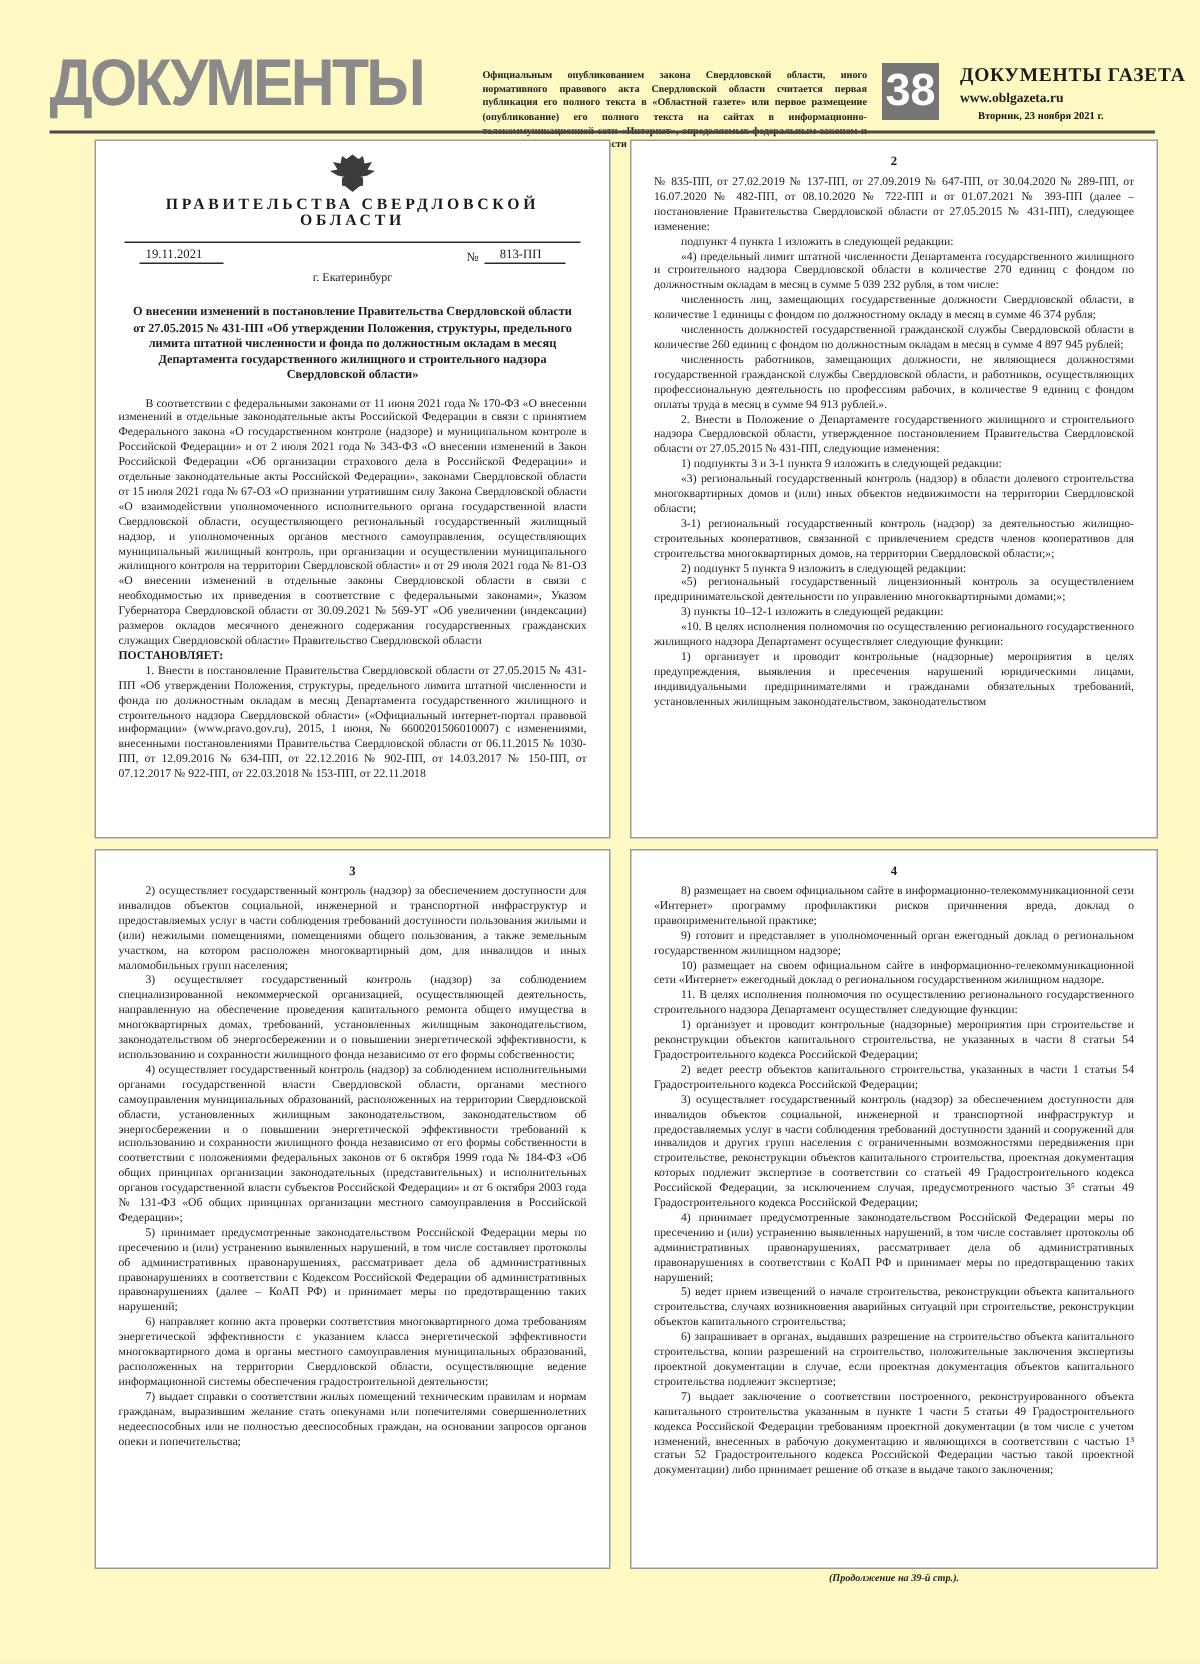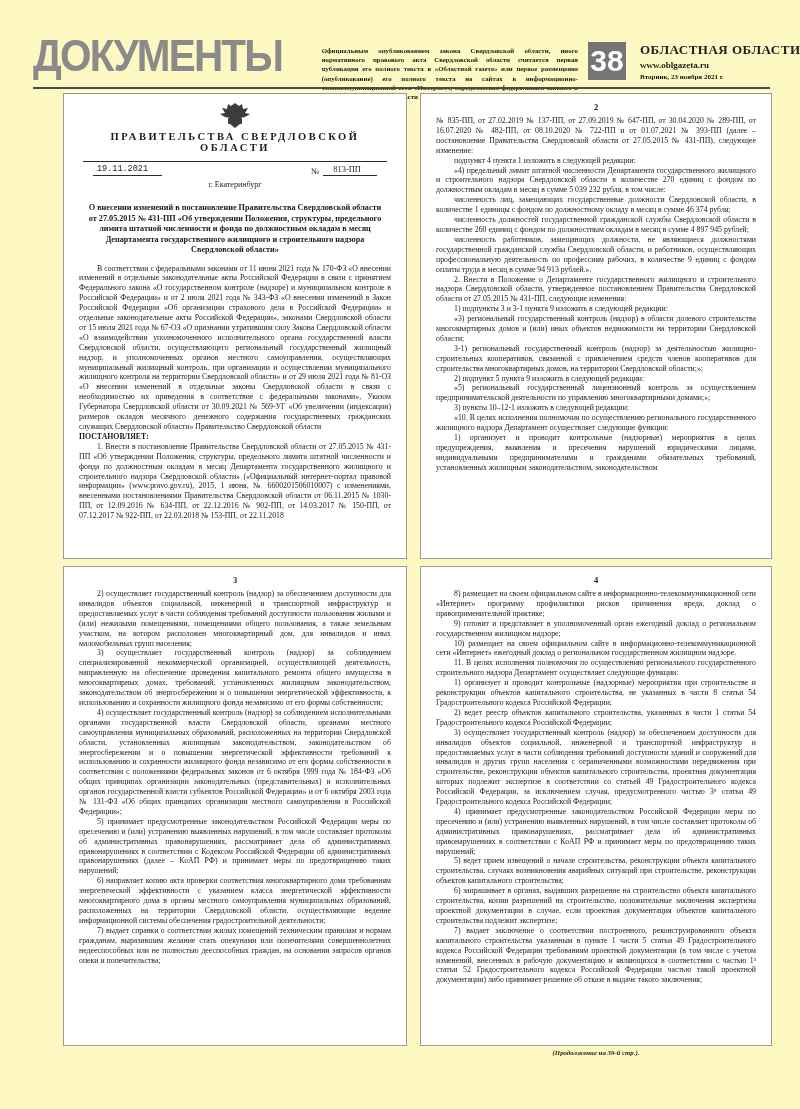--- a/index.html
+++ b/index.html
@@ -10,38 +10,38 @@
   .mast-title{font-family:"Liberation Sans",sans-serif;font-weight:bold;font-size:44px;line-height:52px;
               color:#8a8a8a;letter-spacing:-2px;transform:scaleX(.92);transform-origin:left top;white-space:nowrap;}
   .mast-disclaimer{width:352px;margin-left:18px;margin-top:16px;font-size:6.8px;line-height:9.2px;
                    font-weight:bold;color:#222;text-align:justify;}
   .mast-pagenum{width:38px;height:38px;margin-left:10px;margin-top:12px;background:#757575;color:#fff;
                 font-family:"Liberation Sans",sans-serif;font-weight:bold;font-size:30px;
                 display:flex;align-items:center;justify-content:center;flex:0 0 auto;}
   .mast-right{margin-left:14px;margin-top:12px;width:130px;}
   .mast-paper{font-size:13px;font-weight:bold;letter-spacing:.5px;white-space:nowrap;}
   .mast-site{font-size:9px;font-weight:bold;margin-top:2px;}
-  .mast-date{font-size:7px;font-weight:bold;margin-top:3px;color:#111;}
+  .mast-date{font-size:7px;font-weight:bold;margin-top:3px;color:#111;margin-left:12px;}
   .mast-rule{position:absolute;left:33px;top:87px;width:737px;height:2px;background:#4a4a4a;}
   
   .box{position:absolute;background:#fff;border:1px solid #9a9a9a;overflow:hidden;
        padding:8px 15px 6px 15px;box-sizing:border-box;}
   #box1{left:63px;top:93px;width:344px;height:466px;}
   #box2{left:420px;top:93px;width:352px;height:466px;}
   #box3{left:63px;top:566px;width:344px;height:480px;}
   #box4{left:420px;top:566px;width:352px;height:480px;}
   .pgnum{text-align:center;font-size:8.5px;font-weight:bold;margin:0 0 4px 0;}
   
   .doc-head{text-align:center;}
   .emblem{height:26px;margin:0 auto 3px auto;display:block;}
   .doc-type{font-size:15px;font-weight:bold;letter-spacing:4px;margin:2px 0 3px 0;}
   .doc-auth{font-size:10.5px;font-weight:bold;letter-spacing:2.5px;margin:0 0 8px 0;}
   .doc-topline{border-top:1.5px solid #2a2a2a;margin:0 4px;}
   .doc-meta{display:flex;justify-content:space-between;align-items:flex-end;margin:2px 14px 0 14px;font-size:8.5px;}
-  .doc-date{border-bottom:1px solid #2a2a2a;padding:0 14px 1px 4px;font-family:Liberation Mono, monospace;}
+  .doc-date{border-bottom:1px solid #2a2a2a;padding:0 14px 1px 4px;}
   .doc-numwrap{display:flex;align-items:flex-end;}
   .doc-numlabel{margin-right:4px;}
   .doc-num{border-bottom:1px solid #2a2a2a;padding:0 16px 1px 10px;text-align:right;}
   .doc-city{font-size:8px;margin:4px 0 14px 0;}
   .doc-title{font-size:8.2px;font-weight:bold;line-height:10.5px;margin:0 6px 8px 6px;}
   
   .body-text{font-size:7.8px;line-height:9.9px;text-align:justify;}
   .para{margin:0;}
   .para.indent{text-indent:18px;}
   .para.noindent{text-indent:0;}
@@ -53,21 +53,21 @@
 </head>
 <body>
 
 <div class="sheet">
 
   <div class="masthead">
     <div class="mast-title">ДОКУМЕНТЫ</div>
     <div class="mast-disclaimer">Официальным опубликованием закона Свердловской области, иного нормативного правового акта Свердловской области считается первая публикация его полного текста в «Областной газете» или первое размещение (опубликование) его полного текста на сайтах в информационно-телекоммуникационной сети «Интернет», определяемых федеральным законом и законом Свердловской области (статья 61 Устава Свердловской области)</div>
     <div class="mast-pagenum">38</div>
     <div class="mast-right">
-      <div class="mast-paper">ОБЛАСТНАЯ ОБЛАСТИ</div>
+      <div class="mast-paper">ДОКУМЕНТЫ ГАЗЕТА</div>
       <div class="mast-site">www.oblgazeta.ru</div>
       <div class="mast-date">Вторник, 23 ноября 2021 г.</div>
     </div>
   </div>
   <div class="mast-rule"></div>
 
   <div class="box" id="box1">
     <div class="doc-head">
       <svg class="emblem" width="34" height="26" viewBox="0 0 34 26">
         <g fill="#3c3c3c">

